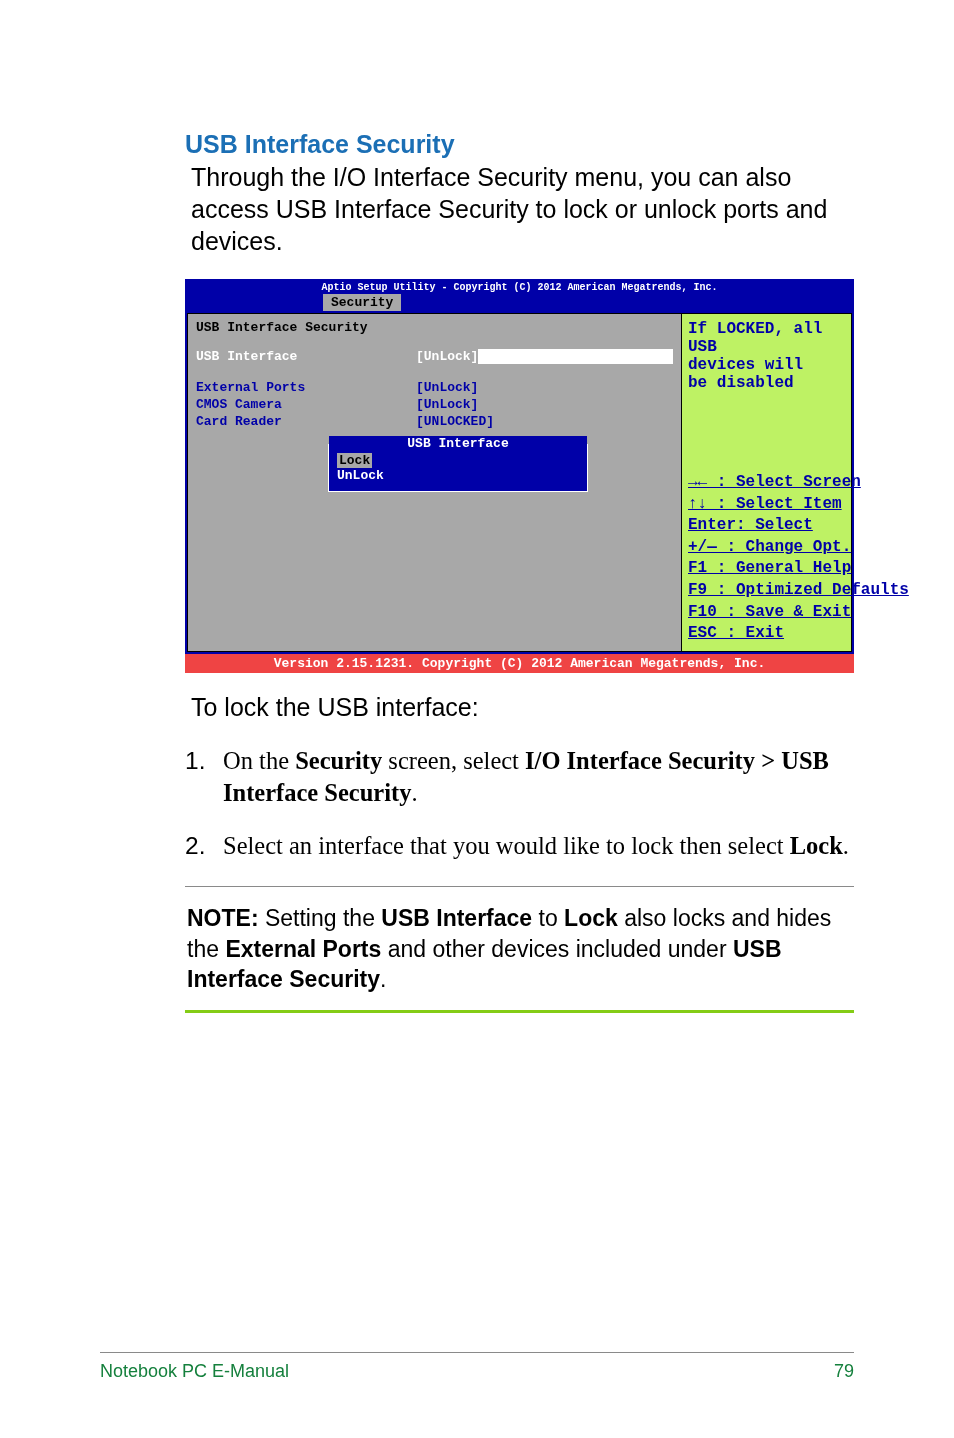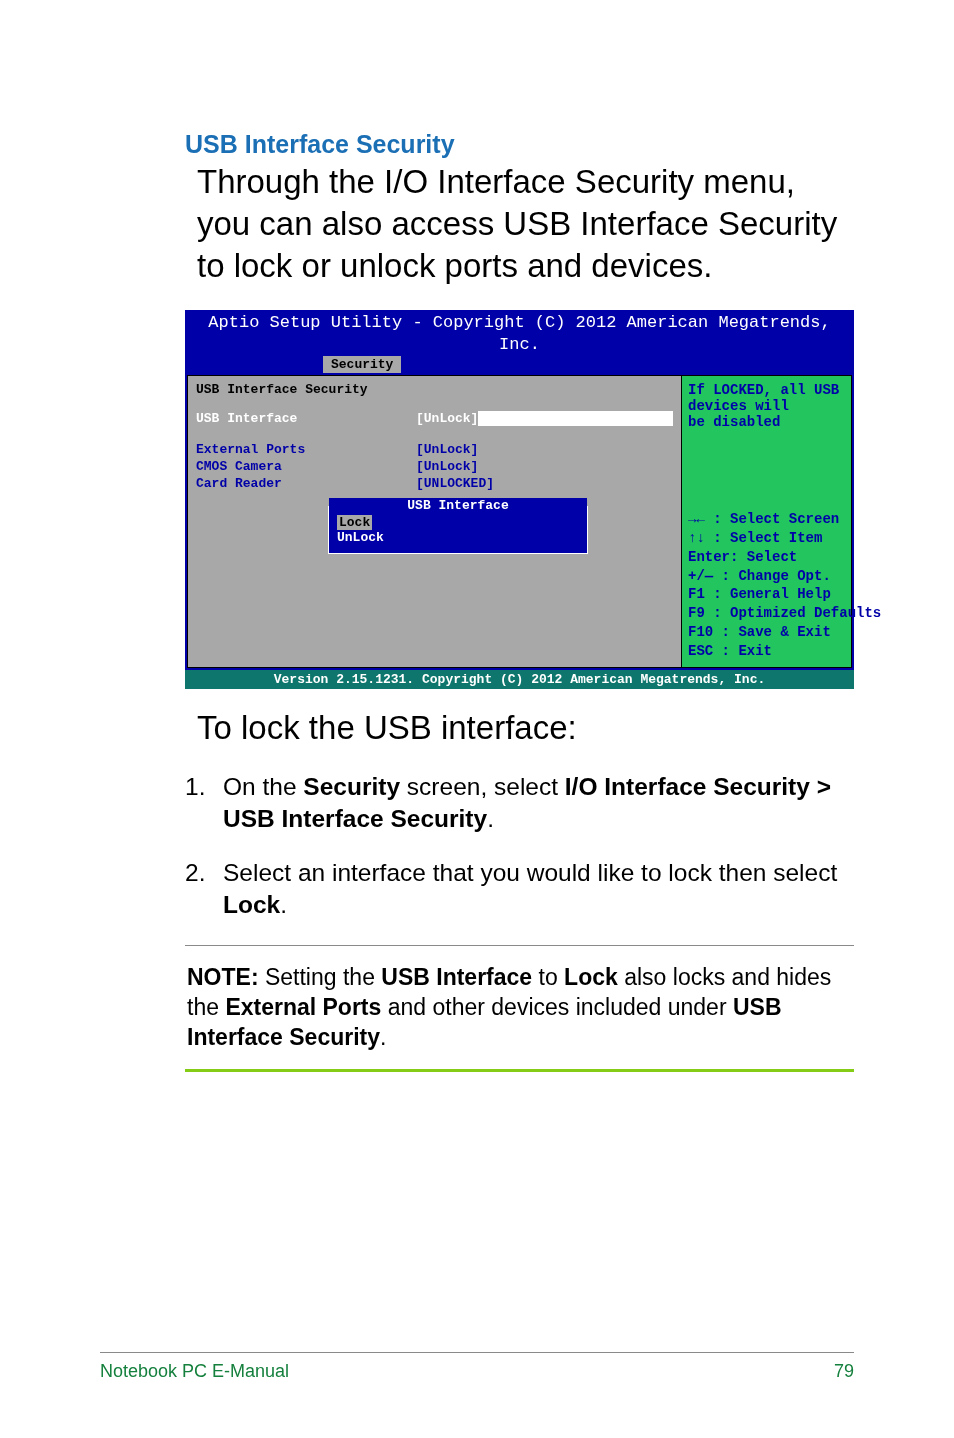--- a/index.html
+++ b/index.html
@@ -15,34 +15,34 @@
   .page {
     padding: 130px 100px 0 185px;
   }
   .heading-blue {
     color: #1b6fb5;
     font-weight: 700;
     font-size: 25px;
     margin: 0 0 2px 0;
   }
   .body-text {
-    font-size: 33px;
+    font-size: 25px;
     line-height: 1.28;
-    margin: 0 0 22px 12px;
+    margin: 0 0 22px 6px;
   }
   .bios-img {
     width: 100%;
     margin: 0 0 18px 0;
   }
   .bios-header {
     background: #0000a8;
     color: #fff;
     font-family: "Courier New", monospace;
-    font-size: 17px;
-    font-weight: normal;
+    font-size: 10px;
+    font-weight: bold;
     text-align: center;
     padding: 2px 0 0 0;
     line-height: 1.3;
   }
   .bios-tab-row {
     display: flex;
     background: #0000a8;
     font-family: "Courier New", monospace;
     font-size: 13px;
     font-weight: bold;
@@ -64,26 +64,26 @@
   .bios-left {
     flex: 1;
     background: #a8a8a8;
     border: 1px solid #000;
     padding: 6px 8px;
     position: relative;
     min-height: 240px;
   }
   .bios-right {
     width: 170px;
-    background: #22c55e;
+    background: #bef264;
     border: 1px solid #000;
     border-left: none;
     padding: 6px 6px;
     color: #0000a8;
-    font-size: 14px;
+    font-size: 16px;
   }
   .bios-row {
     display: flex;
     margin-bottom: 2px;
   }
   .bios-label {
     width: 220px;
   }
   .bios-val {
   }
@@ -126,50 +126,52 @@
     padding: 0;
     color: #fff;
   }
   .bios-popup-opt.sel {
     background: #a8a8a8;
     color: #000;
     padding: 0 2px;
     display: inline-block;
   }
   .bios-footer {
-    background: #0f766e;
+    background: #ef4444;
     color: #fff;
     font-family: "Courier New", monospace;
     font-size: 13px;
     font-weight: bold;
     text-align: center;
     padding: 2px 0;
   }
   .nav-help {
     line-height: 1.35;
+    text-decoration: underline;
   }
   .nav-help div {
     white-space: nowrap;
   }
   .list {
     margin: 0 0 24px 0;
     padding: 0;
   }
   .list-item {
     display: flex;
     font-size: 24.5px;
     line-height: 1.3;
     margin-bottom: 22px;
   }
   .list-num {
     width: 38px;
     flex-shrink: 0;
   }
   .list-body {
     flex: 1;
+    font-family: Liberation Serif, serif;
   }
   .note-box {
     border-top: 1px solid #8a8a8a;
     border-bottom: 3px solid #84cc16;
     padding: 16px 2px;
     font-size: 23px;
     line-height: 1.32;
     margin: 12px 0 0 0;
   }
   .footer {

